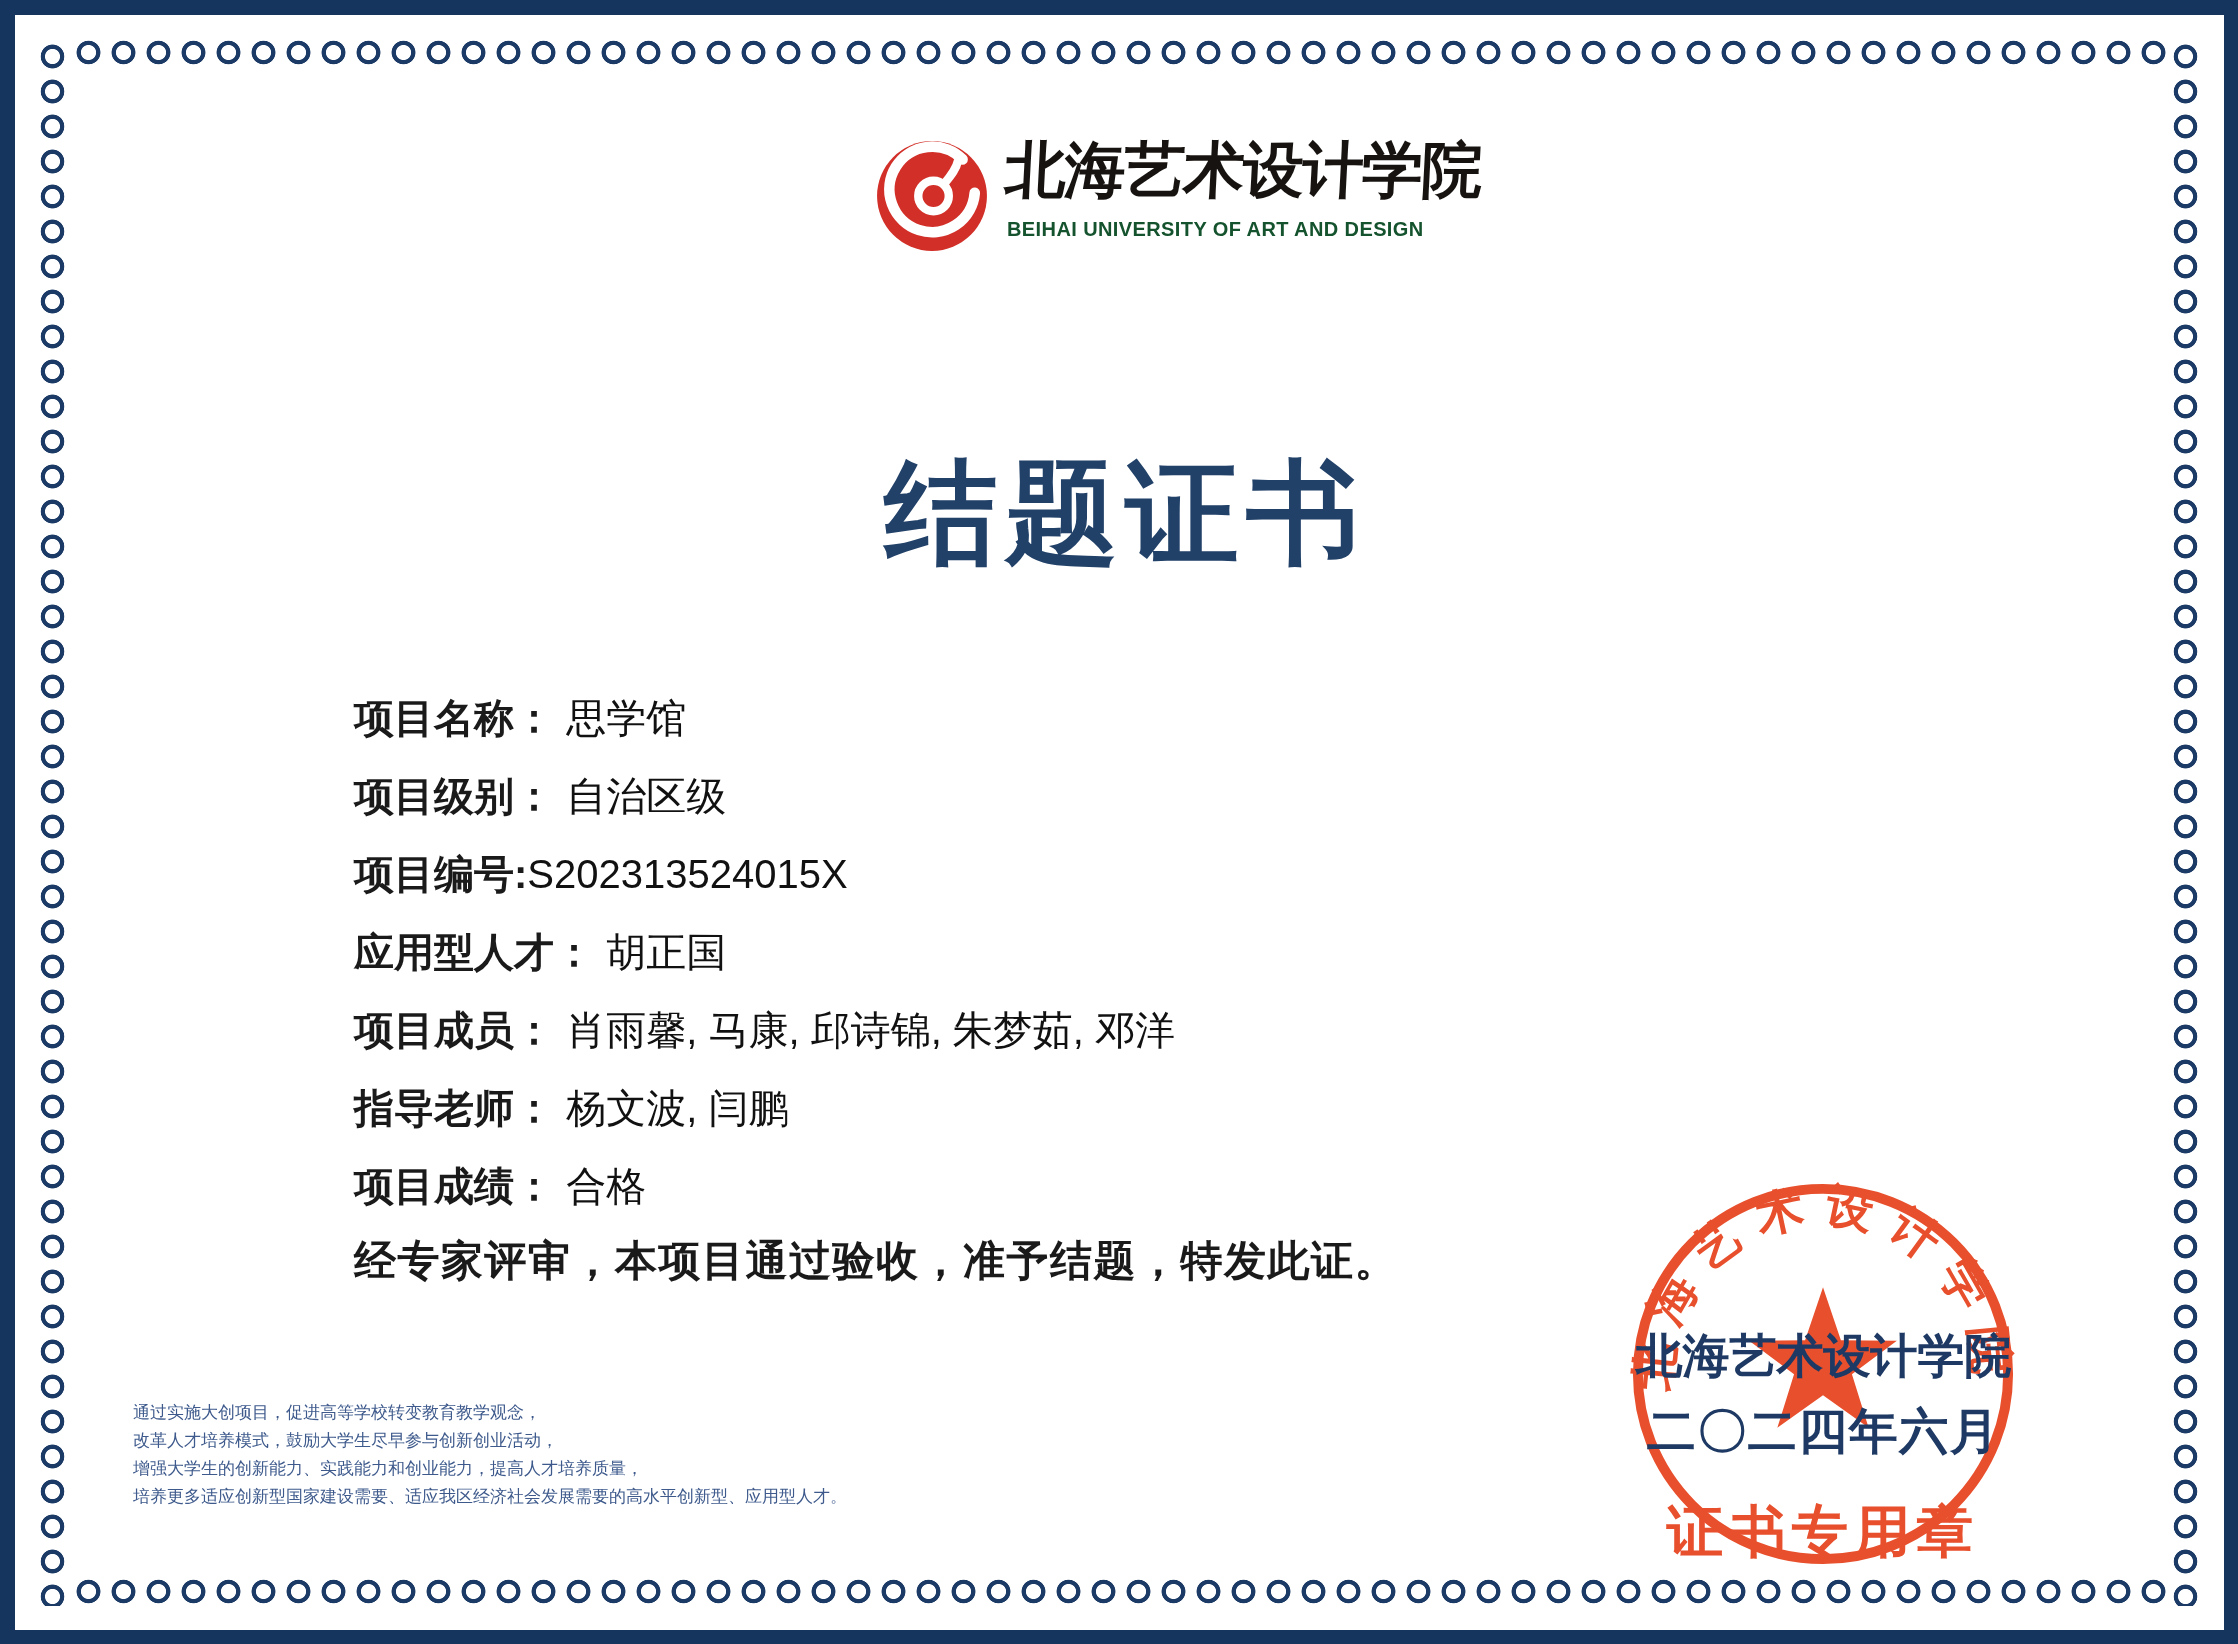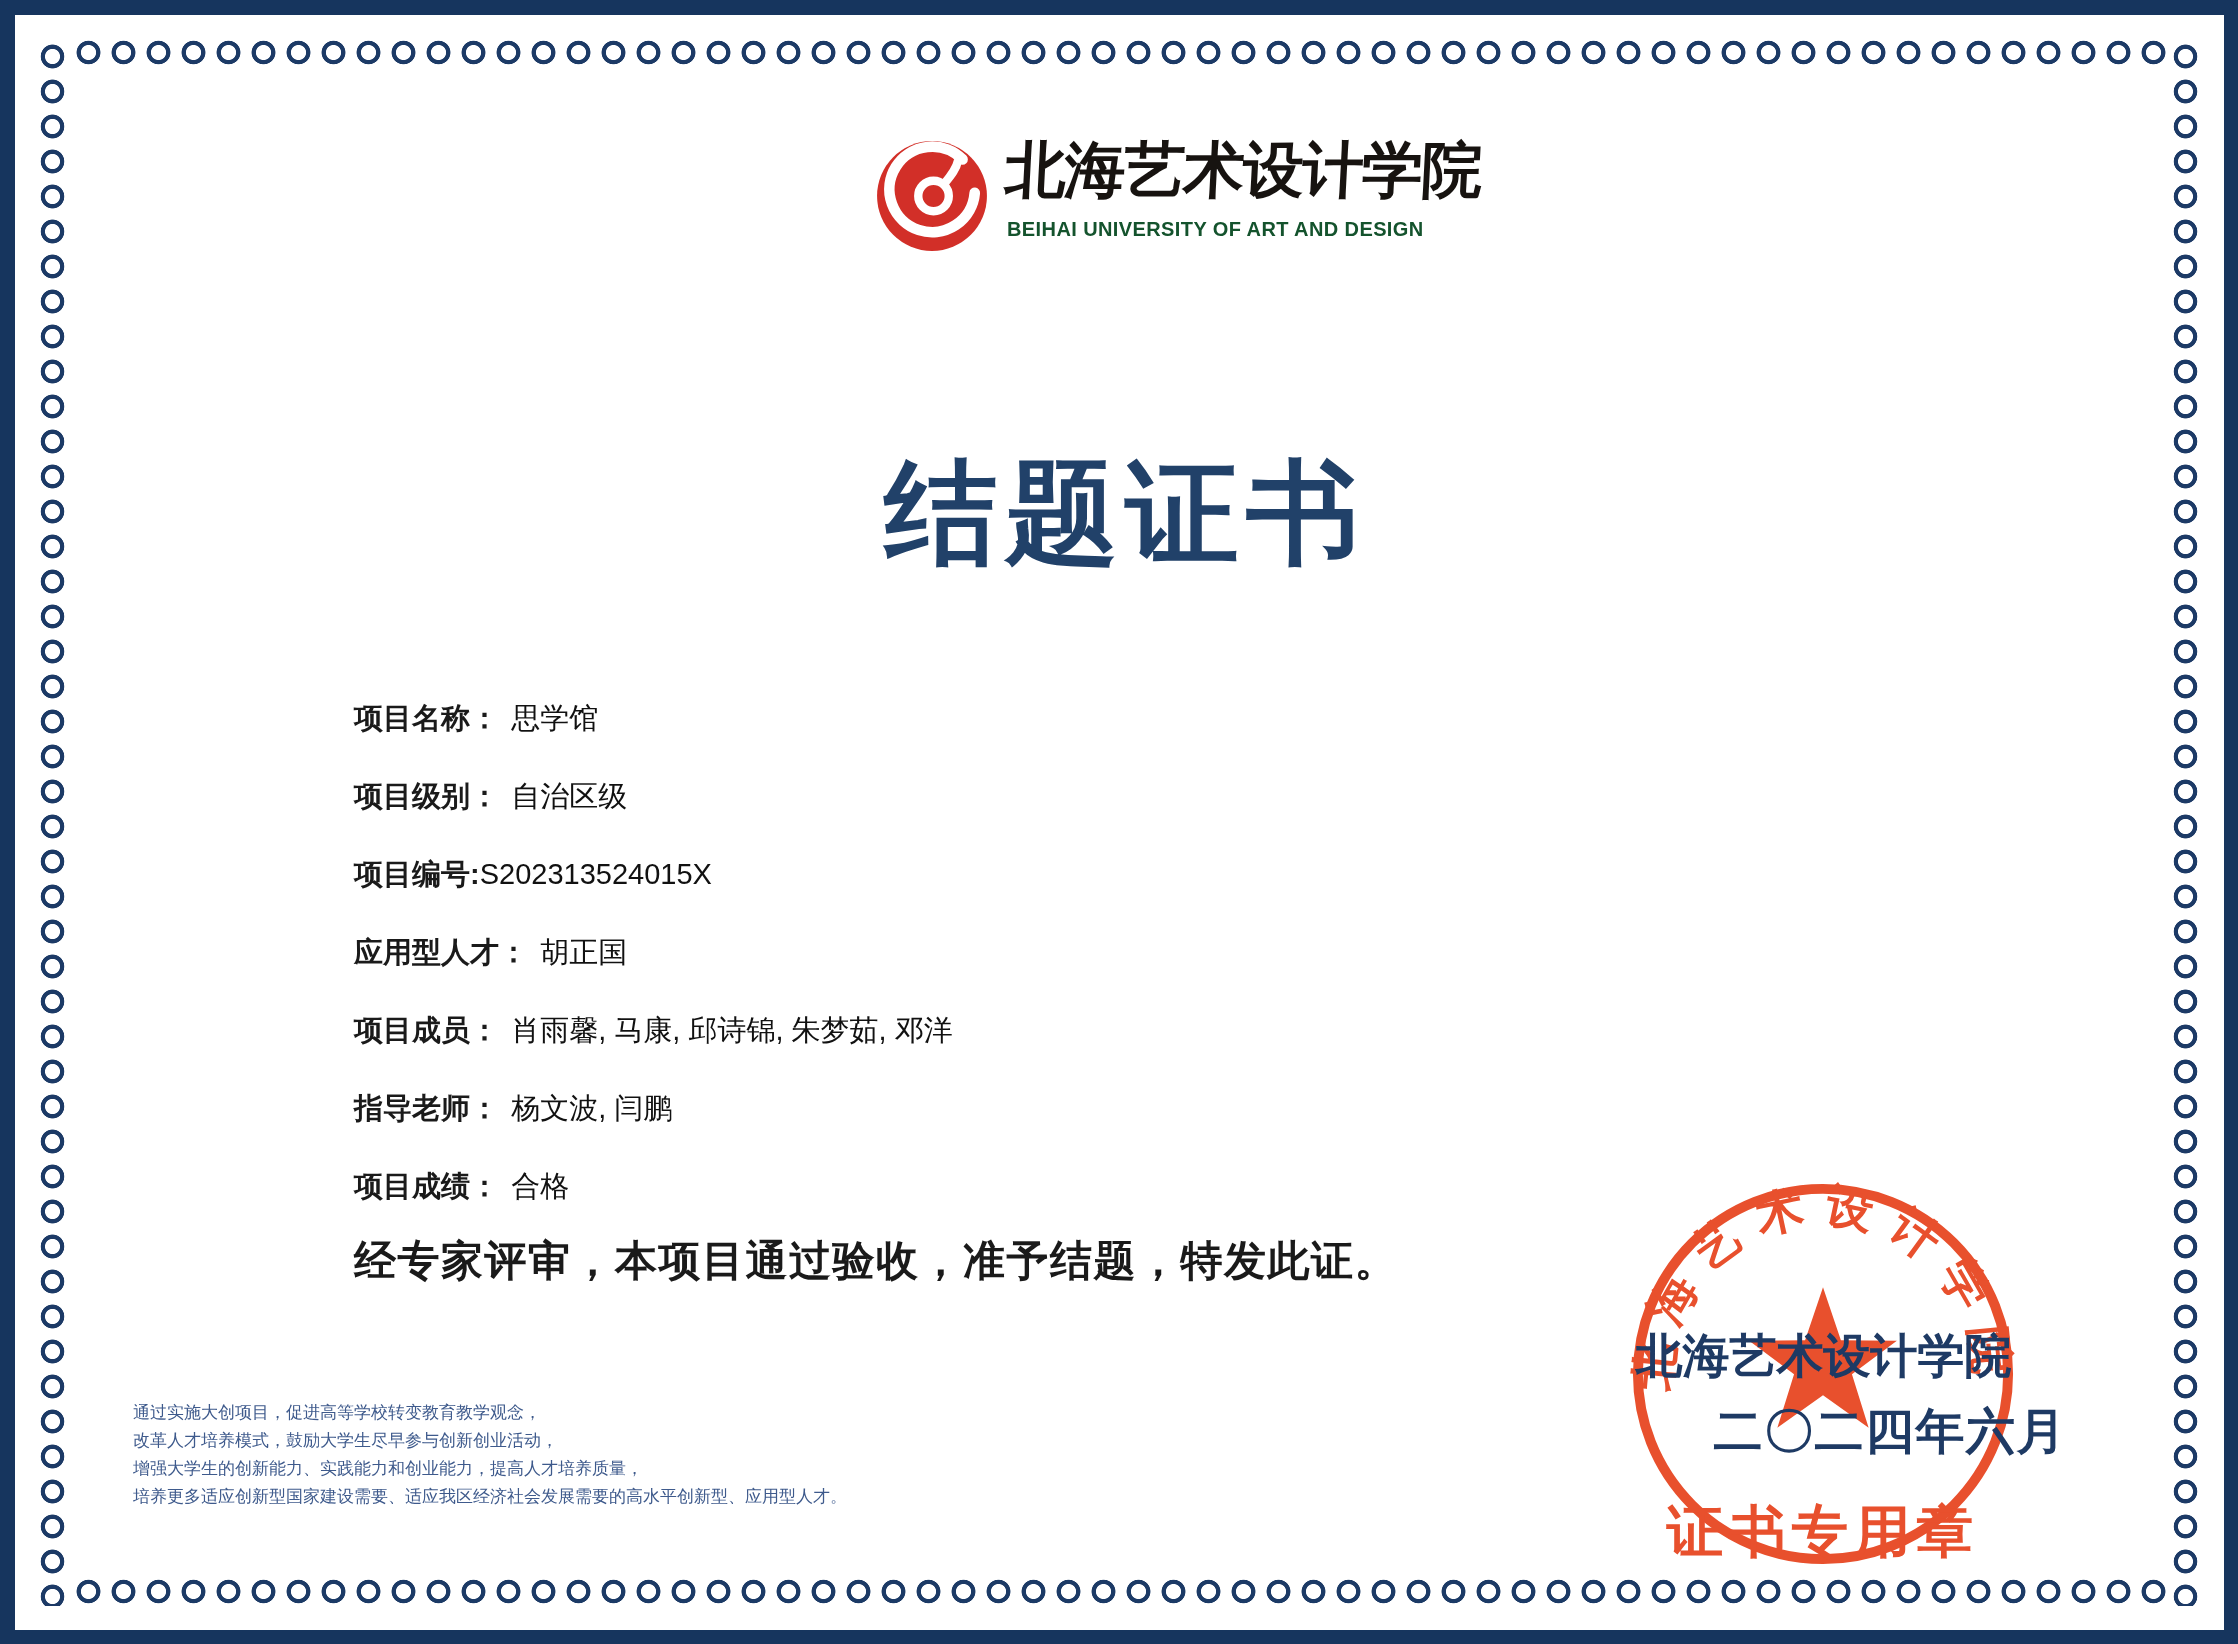--- a/index.html
+++ b/index.html
@@ -54,21 +54,21 @@
   }
   .title2{
     position:absolute;left:0;right:0;top:423px;
     text-align:center;font-family:"Liberation Serif","DejaVu Serif",serif;
     font-weight:bold;font-size:113px;letter-spacing:7.6px;color:#214169;
     white-space:nowrap;
     padding-left:12px;
   }
 
   .fields{position:absolute;left:339px;top:681px;}
-  .field-row{font-size:29px;line-height:44px;margin-bottom:34px;white-space:nowrap;}
+  .field-row{font-size:40px;line-height:44px;margin-bottom:34px;white-space:nowrap;}
   .field-label{font-weight:bold;color:#1a1a1a;}
   .field-value{font-weight:normal;color:#111111;}
   .field-row.gap .field-value{margin-left:12.2px;}
 
   .statement{
     position:absolute;left:339px;top:1218px;
     font-size:42px;font-weight:bold;letter-spacing:1.5px;color:#1a1a1a;
     white-space:nowrap;
   }
 
@@ -80,21 +80,21 @@
 
   .seal{position:absolute;left:1613px;top:1164px;width:390px;height:390px;}
   .seal text{font-family:"Liberation Serif","DejaVu Serif",serif;}
 
   .sig{
     position:absolute;left:1565px;width:487px;text-align:center;
     font-family:"Liberation Serif","DejaVu Serif",serif;
     color:#1e3a64;white-space:nowrap;z-index:3;
   }
   .sig-org{top:1310px;font-size:47px;font-weight:600;}
-  .sig-date{top:1384px;font-size:49px;font-weight:600;letter-spacing:1.5px;text-align:right;}
+  .sig-date{top:1384px;font-size:49px;font-weight:600;letter-spacing:1.5px;}
 </style>
 </head>
 <body>
 
 <div class="page">
 
   <div class="coil coil-h coil-top"></div>
   <div class="coil coil-h coil-bottom"></div>
   <div class="coil coil-v coil-left"></div>
   <div class="coil coil-v coil-right"></div>

